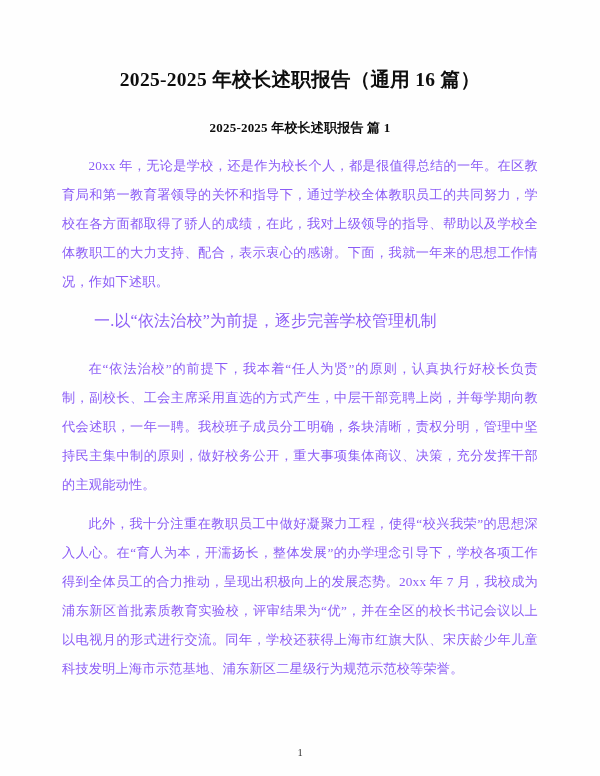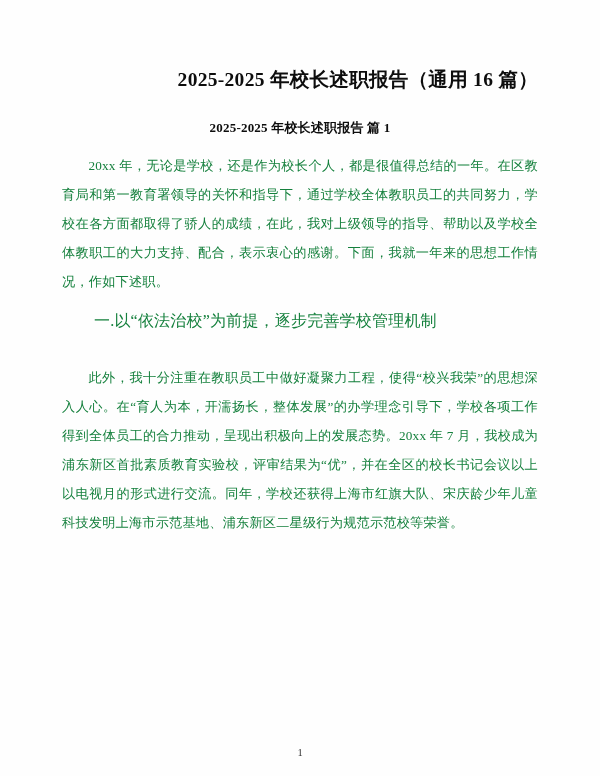--- a/index.html
+++ b/index.html
@@ -18,21 +18,21 @@
     position: relative;
     width: 600px;
     height: 776px;
     background: #fefefe;
     box-sizing: border-box;
     padding: 0 62px;
   }
   .doc-title {
     margin: 0;
     padding-top: 66px;
-    text-align: right;
+    text-align: center;
     font-size: 19.5px;
     font-weight: bold;
     letter-spacing: 0.3px;
     color: #0d0d0d;
   }
   .doc-subtitle {
     margin: 0;
     padding-top: 26px;
     text-align: center;
     font-size: 13px;
@@ -43,21 +43,21 @@
   .body-wrap {
     padding-top: 14px;
   }
   p.para {
     margin: 0 0 1px 0;
     font-size: 13.2px;
     line-height: 29px;
     text-align: justify;
     text-justify: inter-ideograph;
     text-indent: 2em;
-    color: #15803d;
+    color: #8b5cf6;
     letter-spacing: 0.2px;
   }
   p.para.heading {
     font-size: 16px;
     line-height: 29px;
     text-indent: 2em;
   }
   p.spacer {
     height: 9px;
     margin: 0;
@@ -90,20 +90,21 @@
   <h1 class="doc-title">2025-2025 年校长述职报告（通用 16 篇）</h1>
 
   <h2 class="doc-subtitle">2025-2025 年校长述职报告 篇 1</h2>
 
   <div class="body-wrap">
     <p class="para">20xx 年，无论是学校，还是作为校长个人，都是很值得总结的一年。在区教育局和第一教育署领导的关怀和指导下，通过学校全体教职员工的共同努力，学校在各方面都取得了骄人的成绩，在此，我对上级领导的指导、帮助以及学校全体教职工的大力支持、配合，表示衷心的感谢。下面，我就一年来的思想工作情况，作如下述职。</p>
     <p class="spacer"></p>
     <p class="para heading">一.以“依法治校”为前提，逐步完善学校管理机制</p>
     <p class="spacer"></p>
     <p class="spacer"></p>
+    <p class="para">在“依法治校”的前提下，我本着“任人为贤”的原则，认真执行好校长负责制，副校长、工会主席采用直选的方式产生，中层干部竞聘上岗，并每学期向教代会述职，一年一聘。我校班子成员分工明确，条块清晰，责权分明，管理中坚持民主集中制的原则，做好校务公开，重大事项集体商议、决策，充分发挥干部的主观能动性。</p>
     <p class="spacer"></p>
     <p class="para">此外，我十分注重在教职员工中做好凝聚力工程，使得“校兴我荣”的思想深入人心。在“育人为本，开濡扬长，整体发展”的办学理念引导下，学校各项工作得到全体员工的合力推动，呈现出积极向上的发展态势。20xx 年 7 月，我校成为浦东新区首批素质教育实验校，评审结果为“优”，并在全区的校长书记会议以上以电视月的形式进行交流。同年，学校还获得上海市红旗大队、宋庆龄少年儿童科技发明上海市示范基地、浦东新区二星级行为规范示范校等荣誉。</p>
 
   </div>
 
   <div class="fade-bottom"></div>
 
   <div class="page-number">1</div>
 
 </div>

